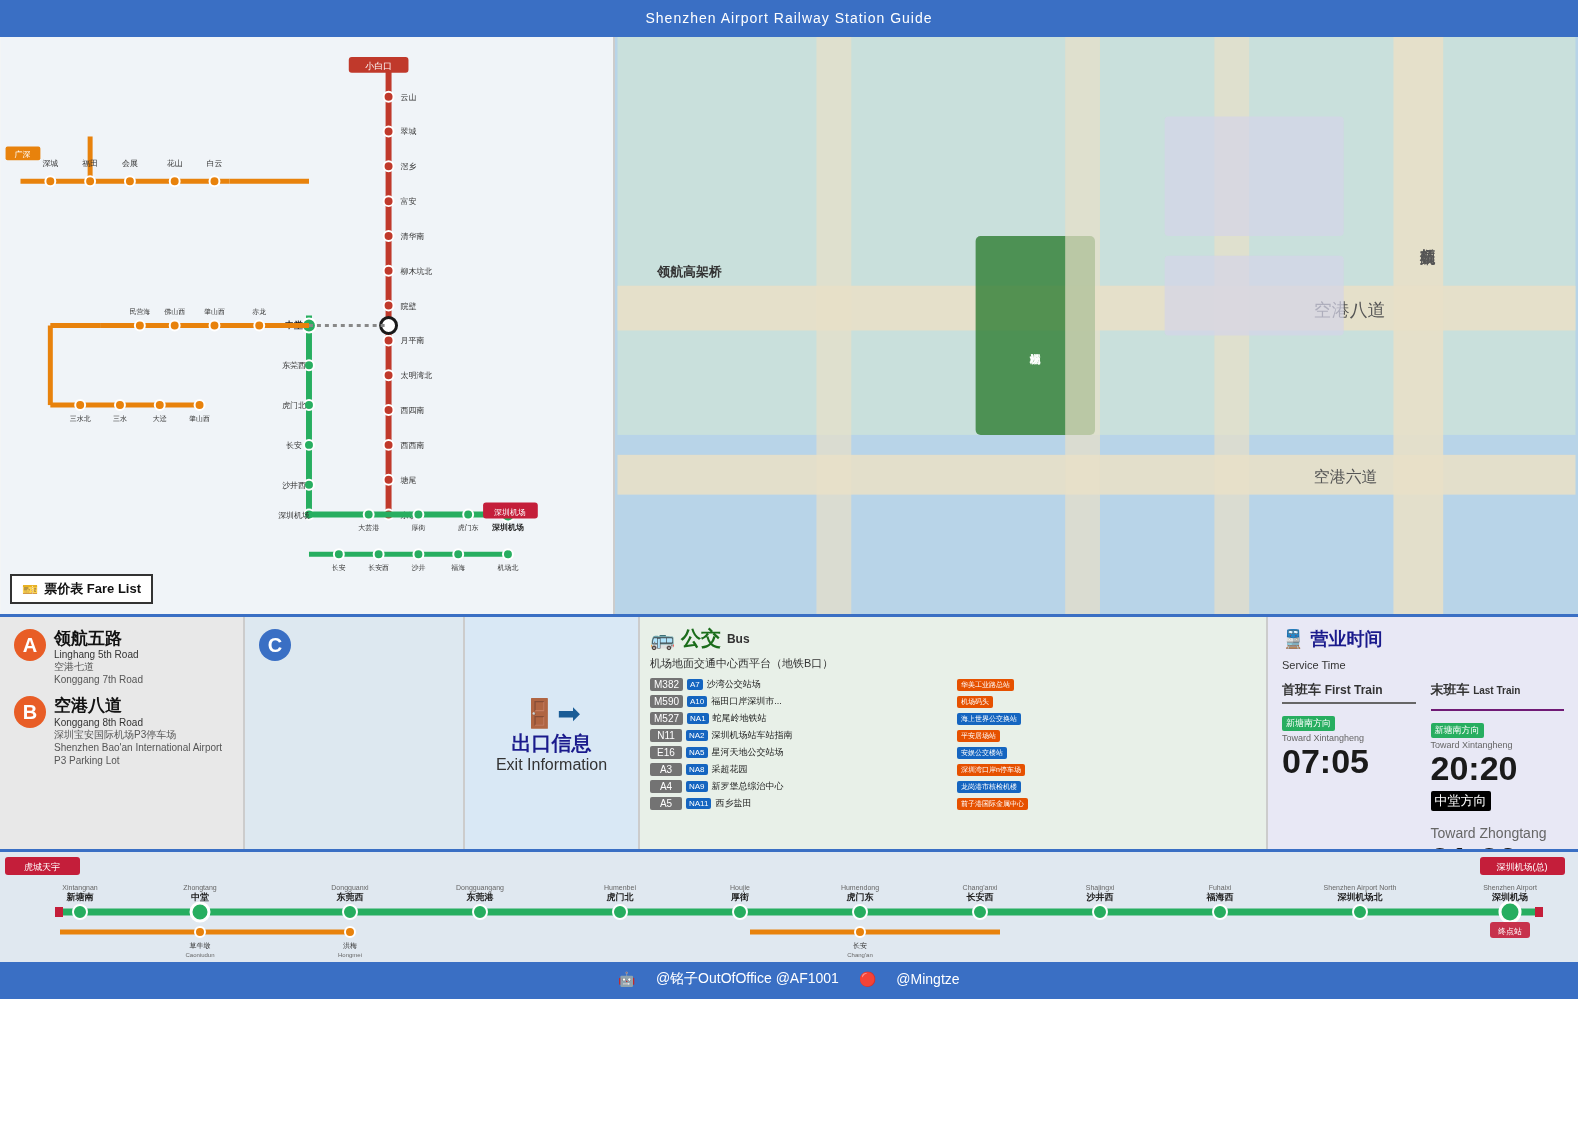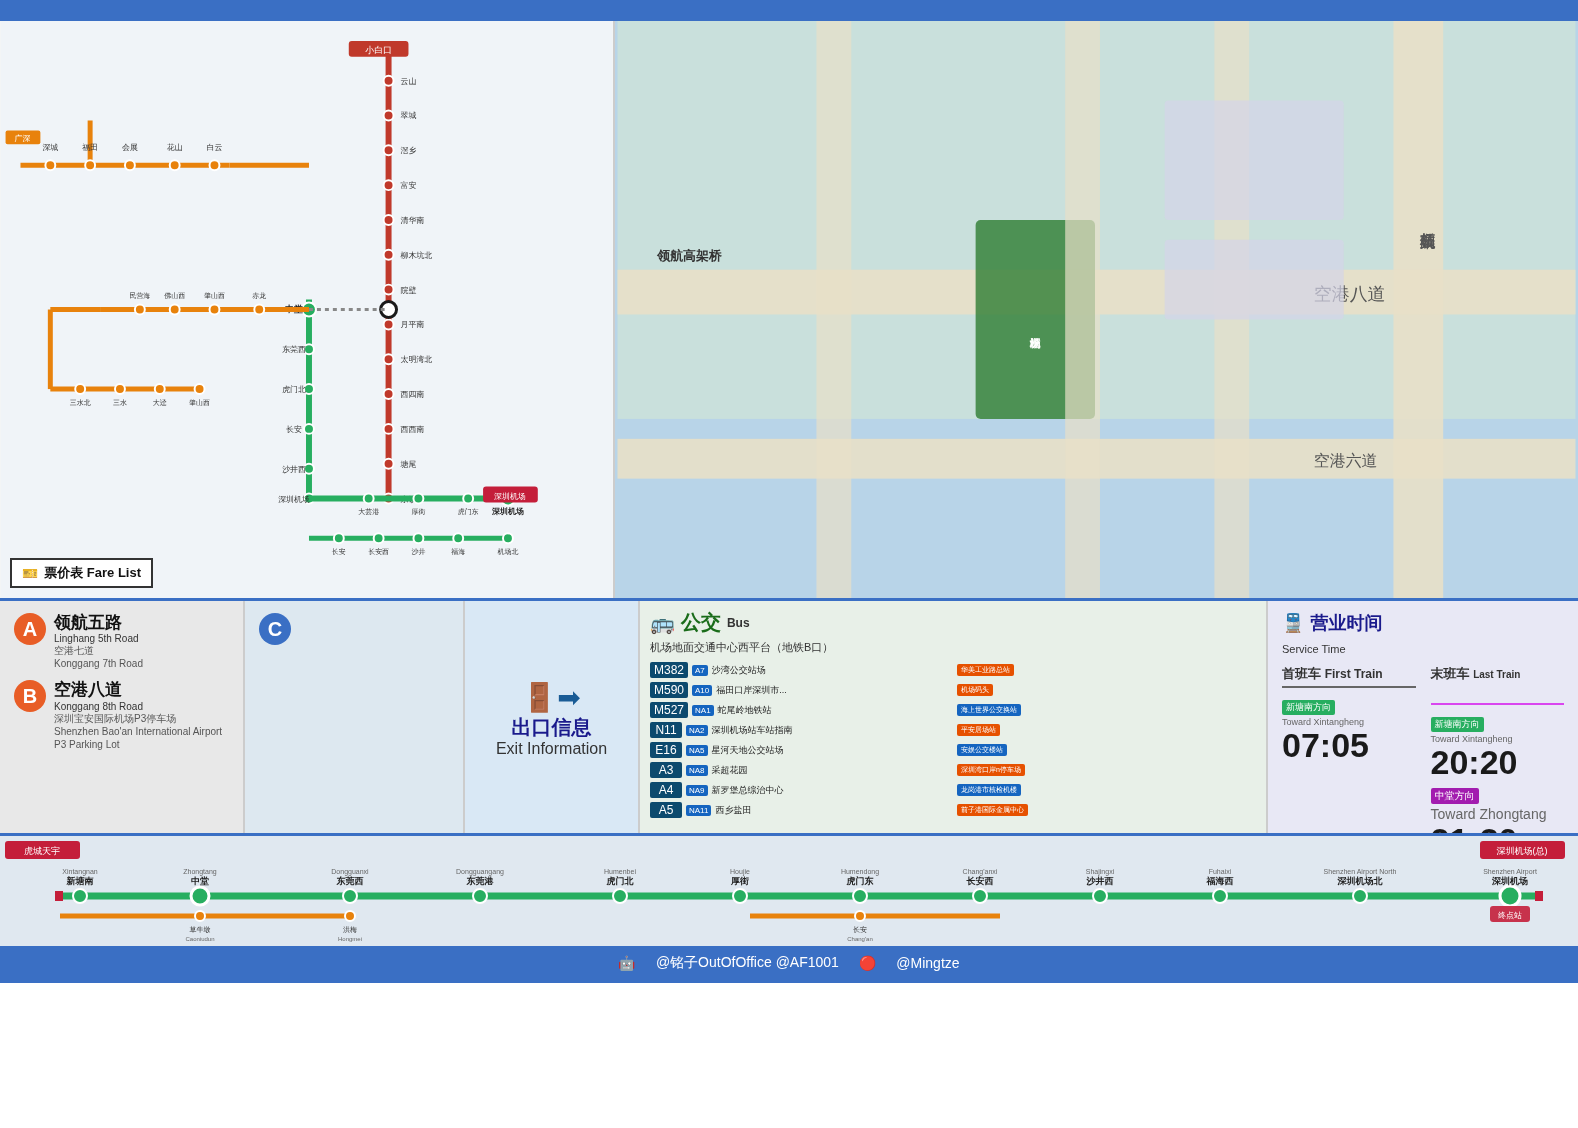--- a/index.html
+++ b/index.html
@@ -168,23 +168,23 @@
       gap: 2px 8px;
       font-size: 9.5px;
     }
     .bus-row {
       display: flex;
       align-items: center;
       gap: 4px;
       padding: 1px 0;
     }
     .bus-badge {
-      background: #0c4a6e;
+      background: #737373;
       color: white;
-      font-size: 12px;
+      font-size: 10px;
       padding: 1px 4px;
       border-radius: 2px;
       white-space: nowrap;
       min-width: 32px;
       text-align: center;
     }
     .bus-badge.orange { background: #e65100; }
     .bus-badge.blue { background: #1565c0; }
     .bus-dest {
       font-size: 9px;
@@ -267,20 +267,21 @@
       height: 110px;
       position: relative;
       background: linear-gradient(to bottom, #e0e8f0, #d5dde8);
       border-top: 3px solid #3a6fc4;
     }
   </style>
 </head>
 <body>
 
 <div class="header">
+  <h2>Shenzhen Airport Railway Station Guide</h2>
 </div>
 
 <div class="main-area">
 
   <div class="left-panel">
     <svg class="metro-map" viewBox="0 0 615 580" xmlns="http://www.w3.org/2000/svg">
 
       <rect width="615" height="580" fill="#f0f4f8"></rect>
 
       <line x1="20" y1="145" x2="230" y2="145" stroke="#e8820c" stroke-width="5"></line>
@@ -589,33 +590,33 @@
         <div>
           <div style="font-size:9px; color:#333; background:#27ae60; color:white; display:inline-block; padding:1px 4px; border-radius:2px; margin-bottom:2px;">
             <span>新塘南方向</span>
           </div>
           <div style="font-size:9px; color:#666;">Toward Xintangheng</div>
           <div style="font-size:34px; font-weight:bold; color:#1a1a1a; line-height:1.1;">07:05</div>
         </div>
       </div>
 
       <div style="flex:1;">
-        <div style="font-size:13px; font-weight:bold; color:#333; border-bottom:2px solid #d946ef; padding-bottom:20px; margin-bottom:8px;">
+        <div style="font-size:13px; font-weight:bold; color:#333; border-bottom:2px solid #701a75; padding-bottom:10px; margin-bottom:8px;">
           <span>末班车</span>
           <span style="font-size:10px;">Last Train</span>
         </div>
         <div>
           <div style="font-size:9px; background:#27ae60; color:white; display:inline-block; padding:1px 4px; border-radius:2px; margin-bottom:2px;">
             <span>新塘南方向</span>
           </div>
           <div style="font-size:9px; color:#666;">Toward Xintangheng</div>
           <div style="font-size:34px; font-weight:bold; color:#1a1a1a; line-height:1.1;">20:20</div>
         </div>
         <div style="margin-top:4px;">
-          <div style="font-size:10px; background:#a21caf; color:white; display:inline-block; padding:1px 4px; border-radius:2px; margin-bottom:2px;">
+          <div style="font-size:13px; background:#000000; color:white; display:inline-block; padding:1px 4px; border-radius:2px; margin-bottom:14px;">
             <span>中堂方向</span>
           </div>
           <div style="font-size:14px; color:#666;">Toward Zhongtang</div>
           <div style="font-size:34px; font-weight:bold; color:#1a1a1a; line-height:1.1;">21:30</div>
         </div>
       </div>
     </div>
   </div>
 </div>
 

